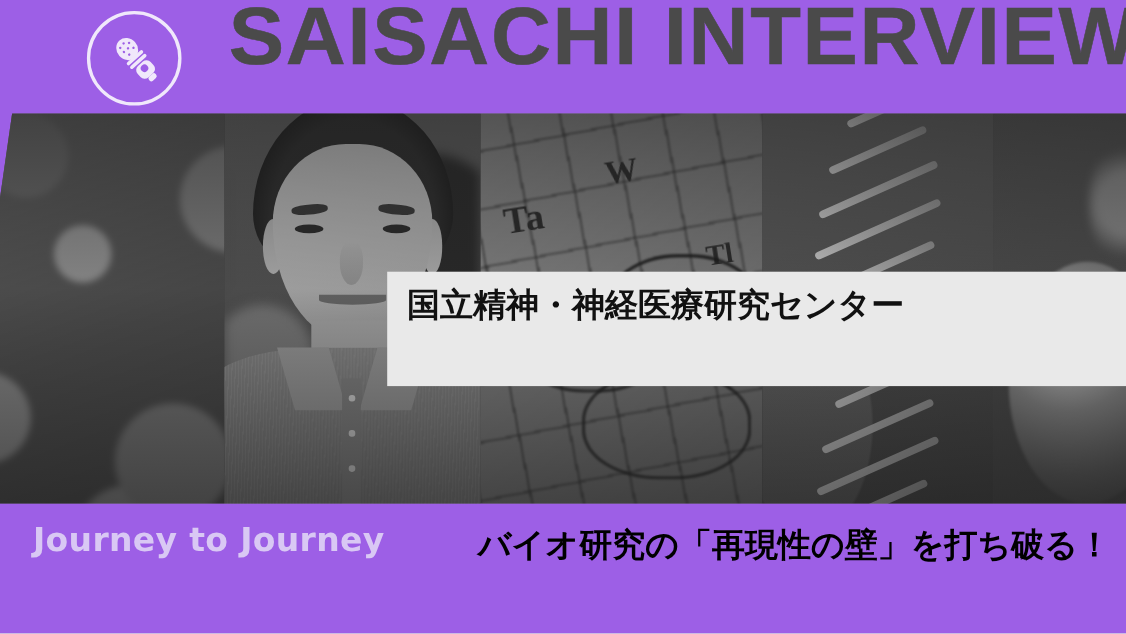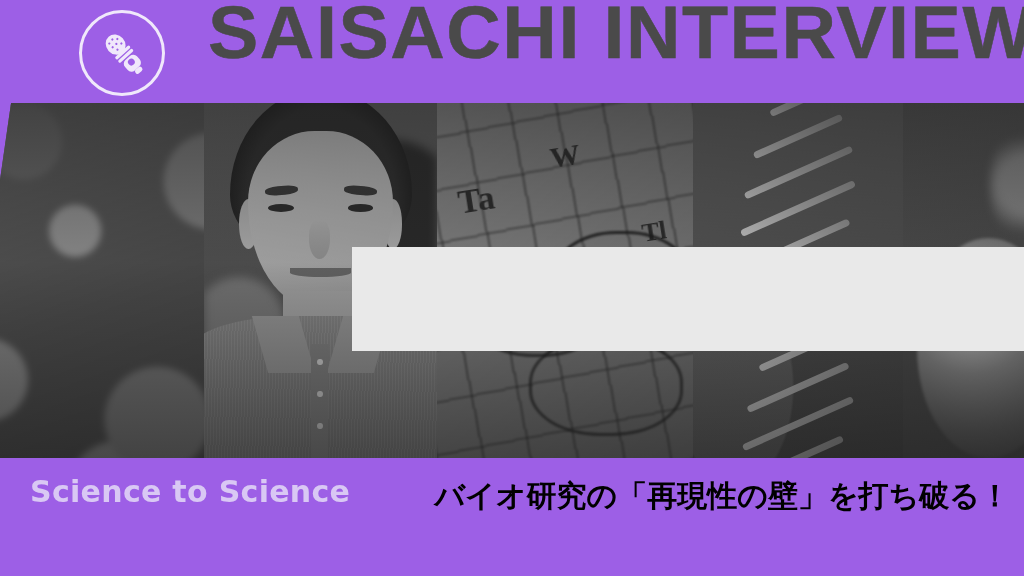--- a/index.html
+++ b/index.html
@@ -393,20 +393,21 @@
         <rect x="18" y="30" width="16" height="14" rx="5" fill="#f0e8fb"></rect>
         <circle cx="26" cy="35.5" r="3.4" fill="#9d5fe6"></circle>
         <rect x="22" y="44" width="8" height="5" rx="2.2" fill="#f0e8fb"></rect>
       </g>
     </svg>
   </div>
 
   <div class="show-title">SAISACHI INTERVIEW</div>
 
   <div class="caption-card">
+    <div class="caption-line">国立精神・神経医療研究センター</div>
   </div>
 
-  <div class="journey">Science to Science</div>
+  <div class="journey">Journey to Journey</div>
   <div class="subtitle">
     <div>バイオ研究の「再現性の壁」を打ち破る！</div>
   </div>
 
 </div>
 
 </body></html>

